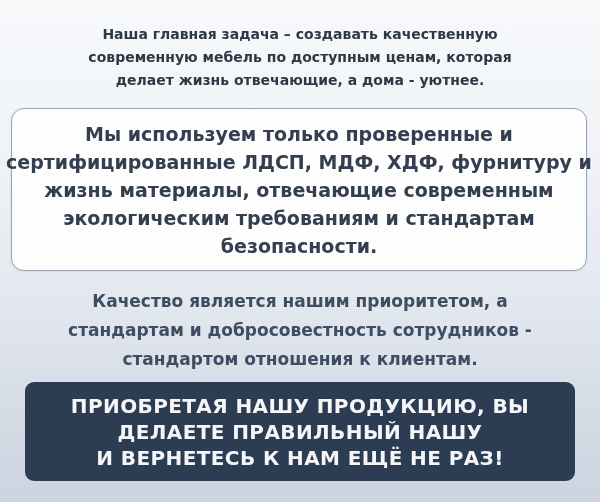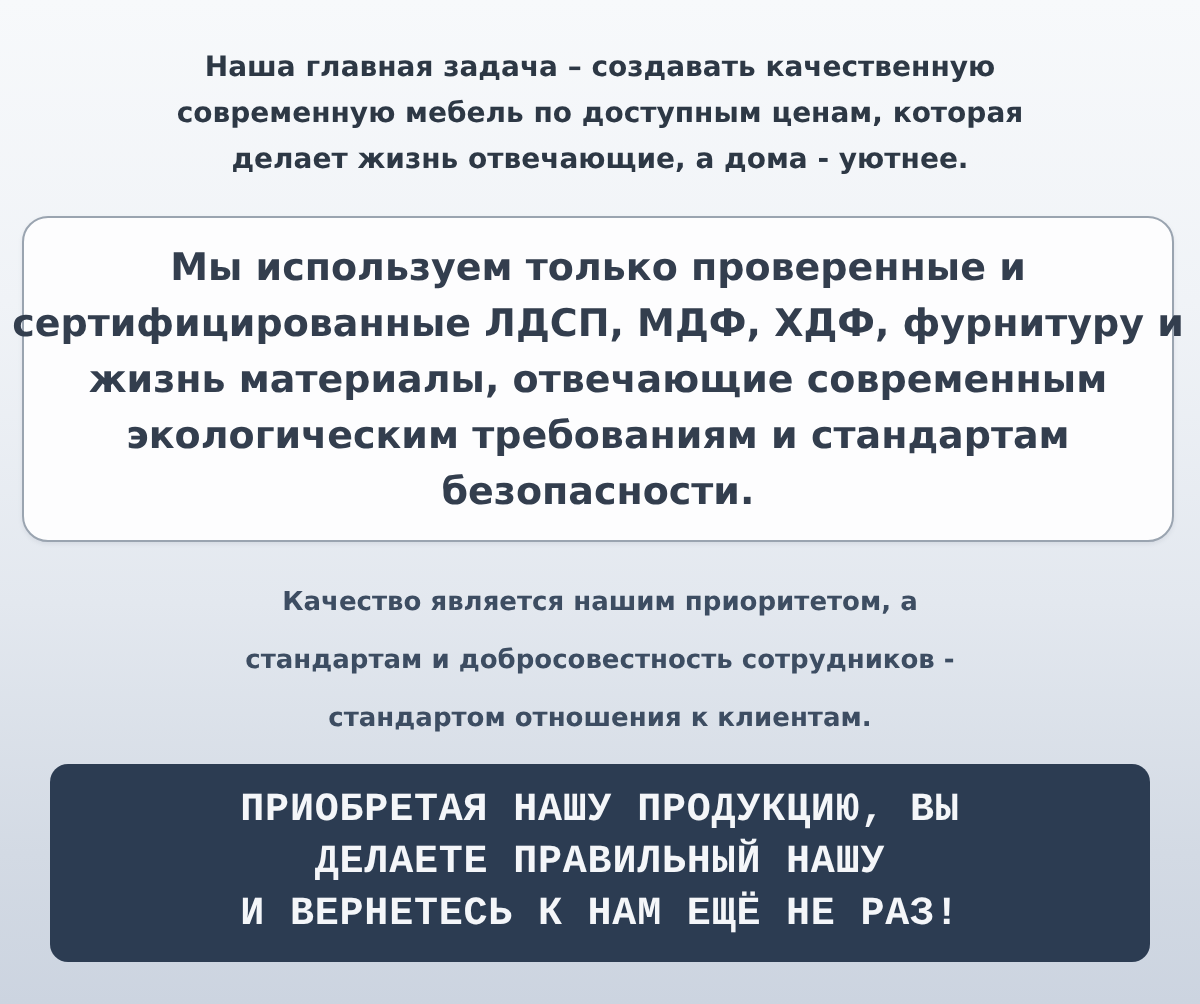--- a/index.html
+++ b/index.html
@@ -48,21 +48,21 @@
     font-size: 19px;
     line-height: 28px;
     color: #333e4e;
     box-shadow: 0 1px 2px rgba(120,130,150,0.15);
   }
   
   .values {
     top: 287px;
     left: 0;
     width: 600px;
-    font-size: 13px;
+    font-size: 17px;
     line-height: 29px;
     color: #3d4d62;
   }
   
   .cta-banner {
     top: 382px;
     left: 25px;
     width: 550px;
     height: 99px;
     box-sizing: border-box;
@@ -70,21 +70,20 @@
     border-radius: 9px;
     display: flex;
     flex-direction: column;
     justify-content: center;
     align-items: center;
     font-size: 20px;
     line-height: 26px;
     letter-spacing: 0.4px;
     color: #f4f6f9;
     text-transform: none;
-    font-family: Liberation Mono, monospace;
   }
 </style>
 </head>
 <body>
 
 <section class="block intro">
   <div class="line">Наша главная задача – создавать качественную</div>
   <div class="line">современную мебель по доступным ценам, которая</div>
   <div class="line">делает жизнь отвечающие, а дома - уютнее.</div>
 </section>

